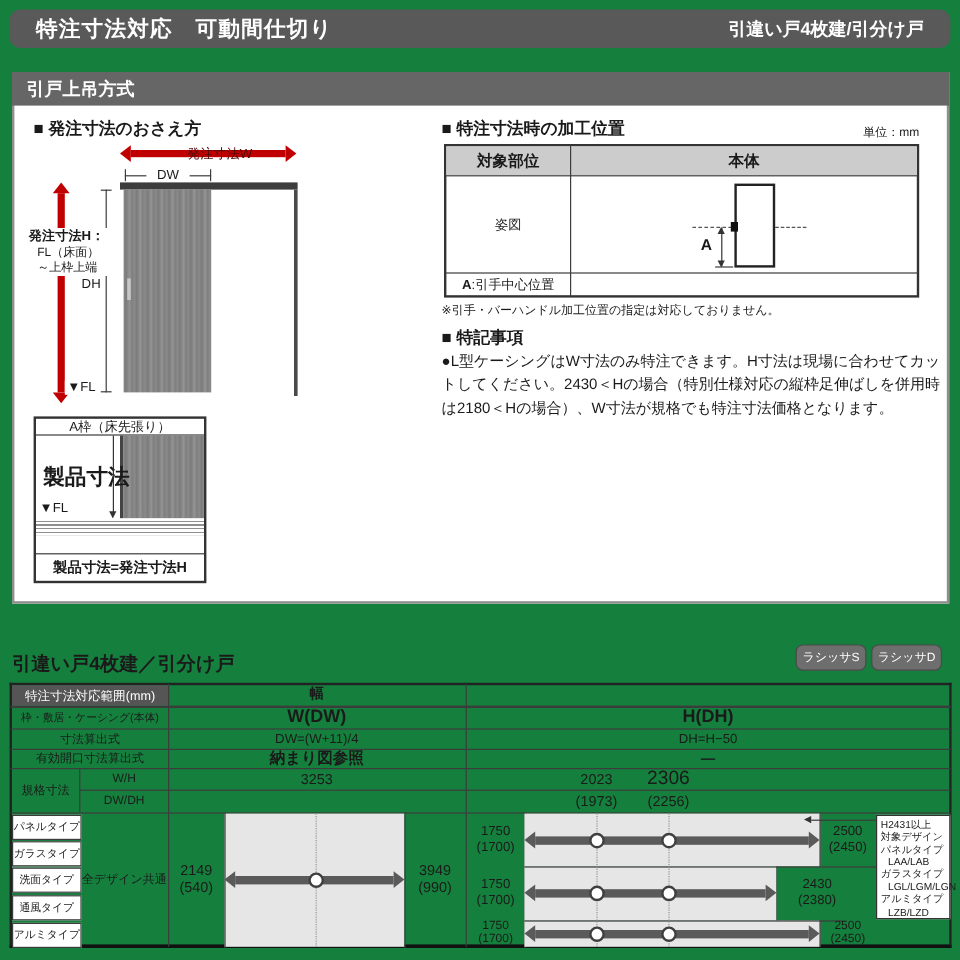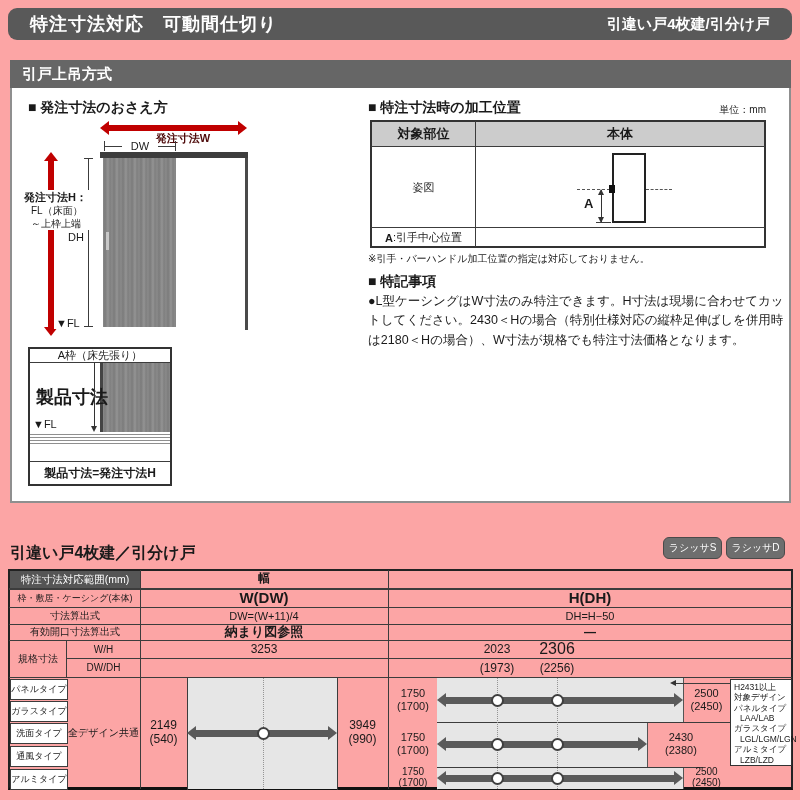--- a/index.html
+++ b/index.html
@@ -1,16 +1,16 @@
 <!DOCTYPE html>
 <html><head>
 <meta charset="utf-8">
 <style>
   html,body{margin:0;padding:0;background:#fff;}
-  #page{position:relative;width:800px;height:800px;background:#fca5a5;overflow:hidden;
+  #page{position:relative;width:800px;height:800px;background:#15803d;overflow:hidden;
         font-family:"Liberation Sans","DejaVu Sans",sans-serif;color:#1a1a1a;}
   .abs{position:absolute;}
   .cc{display:flex;align-items:center;justify-content:center;text-align:center;}
   .col{display:flex;flex-direction:column;align-items:center;justify-content:center;}
   .hl{position:absolute;height:1px;background:#3c3c3c;}
   .vl{position:absolute;width:1px;background:#3c3c3c;}
   .dot{position:absolute;width:0;border-left:1px dotted #949494;}
   .gray{position:absolute;background:#e6e6e6;}
   
   .harrow{position:absolute;height:7px;background:#5a5a5a;}
@@ -44,21 +44,21 @@
   </div>
 
   <div class="abs" style="left:10px;top:60px;width:781px;height:443px;border:2px solid #8f8f8f;box-sizing:border-box;background:#fff;"></div>
   <div class="abs" style="left:10px;top:60px;width:781px;height:28px;background:#666;display:flex;align-items:center;box-sizing:border-box;padding-left:12px;">
     <span style="color:#fff;font-weight:bold;font-size:15px;">引戸上吊方式</span>
   </div>
 
   <div class="abs" style="left:28px;top:99px;font-size:14px;font-weight:bold;">■ 発注寸法のおさえ方</div>
 
   <div class="redh abs" style="left:109px;top:125px;width:129px;"></div>
-  <div class="abs cc" style="left:128px;top:131px;width:110px;height:14px;font-size:11px;font-weight:bold;color:#4e0b0b;">発注寸法W</div>
+  <div class="abs cc" style="left:128px;top:121px;width:110px;height:14px;font-size:11px;font-weight:normal;color:#4e0b0b;">発注寸法W</div>
 
   <div class="hl" style="left:104px;top:146px;width:72px;"></div>
   <div class="vl" style="left:104px;top:141px;height:10px;"></div>
   <div class="vl" style="left:175px;top:141px;height:10px;"></div>
   <div class="abs cc" style="left:122px;top:139px;width:36px;height:14px;background:#fff;font-size:11px;">DW</div>
 
   <div class="abs" style="left:100px;top:152px;width:148px;height:6px;background:#3d3d3d;"></div>
   <div class="abs wood" style="left:103px;top:158px;width:73px;height:169px;"></div>
   <div class="abs" style="left:106px;top:232px;width:3px;height:18px;background:#c8c8c8;"></div>
   <div class="abs" style="left:245px;top:158px;width:3px;height:172px;background:#4a4a4a;"></div>

